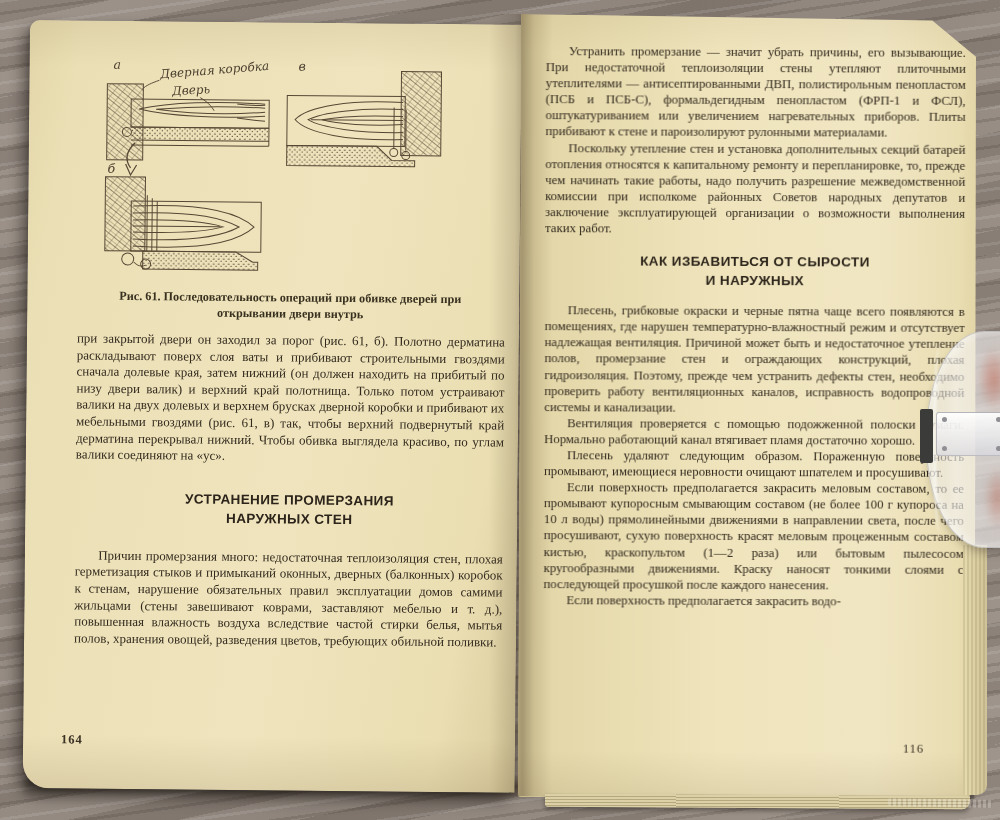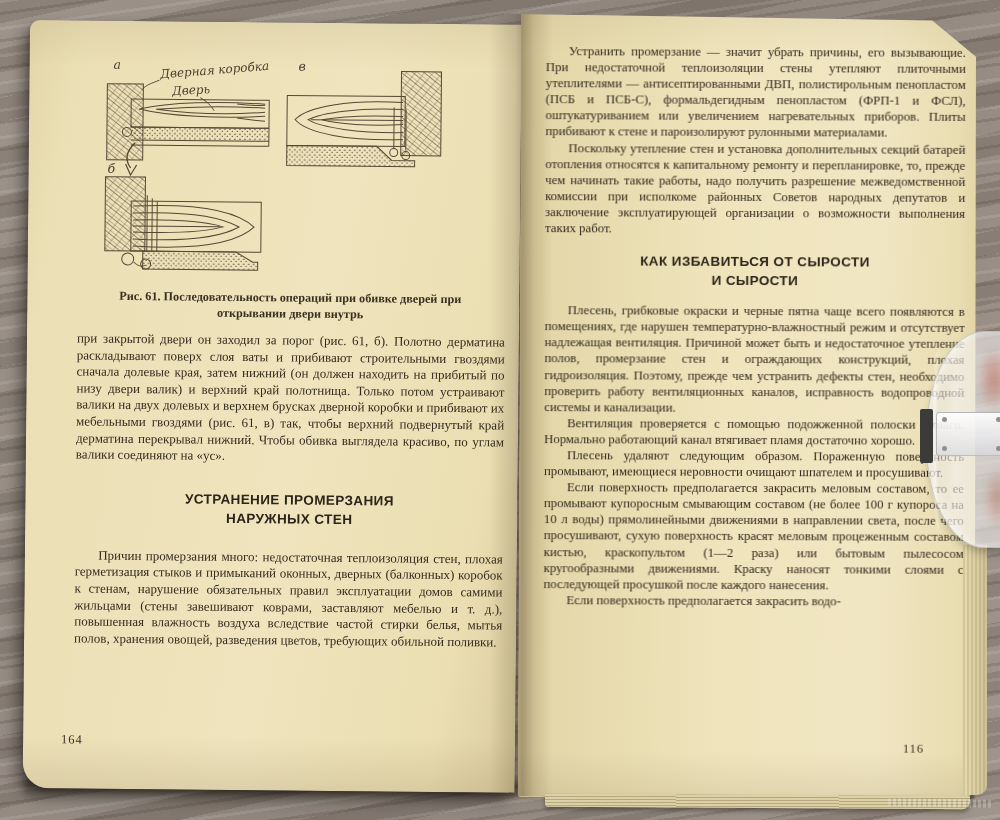--- a/index.html
+++ b/index.html
@@ -170,30 +170,30 @@
 
     <div class="text-col-left">
       <p class="body-text">при закрытой двери он заходил за порог (рис. 61, б). Полотно дерматина раскладывают поверх слоя ваты и прибивают строительными гвоздями сначала долевые края, затем нижний (он должен находить на прибитый по низу двери валик) и верхний край полотнища. Только потом устраивают валики на двух долевых и верхнем брусках дверной коробки и прибивают их мебельными гвоздями (рис. 61, в) так, чтобы верхний подвернутый край дерматина перекрывал нижний. Чтобы обивка выглядела красиво, по углам валики соединяют на «ус».</p>
       <h2 class="section-heading">
         <span>УСТРАНЕНИЕ ПРОМЕРЗАНИЯ</span><br>
         <span>НАРУЖНЫХ СТЕН</span>
       </h2>
       <p class="body-text indent">Причин промерзания много: недостаточная теплоизоляция стен, плохая герметизация стыков и примыканий оконных, дверных (балконных) коробок к стенам, нарушение обязательных правил эксплуатации домов самими жильцами (стены завешивают коврами, заставляют мебелью и т. д.), повышенная влажность воздуха вследствие частой стирки белья, мытья полов, хранения овощей, разведения цветов, требующих обильной поливки.</p>
     </div>
 
-    <div class="pagenum" style="left:38px;top:712px;">164</div>
+    <div class="pagenum" style="left:38px;top:712px;font-weight:bold;">164</div>
   </div>
 
   <div class="page page-right">
     <div class="text-col-right">
       <p class="body-text indent">Устранить промерзание — значит убрать причины, его вызывающие. При недостаточной теплоизоляции стены утепляют плиточными утеплителями — антисептированными ДВП, полистирольным пенопластом (ПСБ и ПСБ-С), формальдегидным пенопластом (ФРП-1 и ФСЛ), оштукатуриванием или увеличением нагревательных приборов. Плиты прибивают к стене и пароизолируют рулонными материалами.</p>
       <p class="body-text indent">Поскольку утепление стен и установка дополнительных секций батарей отопления относятся к капитальному ремонту и перепланировке, то, прежде чем начинать такие работы, надо получить разрешение межведомственной комиссии при исполкоме районных Советов народных депутатов и заключение эксплуатирующей организации о возможности выполнения таких работ.</p>
       <h2 class="section-heading">
         <span>КАК ИЗБАВИТЬСЯ ОТ СЫРОСТИ</span><br>
-        <span>И СЫРОСТИ</span>
+        <span>И НАРУЖНЫХ</span>
       </h2>
       <p class="body-text indent">Плесень, грибковые окраски и черные пятна чаще всего появляются в помещениях, где нарушен температурно-влажностный режим и отсутствует надлежащая вентиляция. Причиной может быть и недостаточное утепление полов, промерзание стен и ограждающих конструкций, плохая гидроизоляция. Поэтому, прежде чем устранить дефекты стен, необходимо проверить работу вентиляционных каналов, исправность водопроводной системы и канализации.</p>
       <p class="body-text indent">Вентиляция проверяется с помощью подожженной полоски бумаги. Нормально работающий канал втягивает пламя достаточно хорошо.</p>
       <p class="body-text indent">Плесень удаляют следующим образом. Пораженную поверхность промывают, имеющиеся неровности очищают шпателем и просушивают.</p>
       <p class="body-text indent">Если поверхность предполагается закрасить меловым составом, то ее промывают купоросным смывающим составом (не более 100 г купороса на 10 л воды) прямолинейными движениями в направлении света, после чего просушивают, сухую поверхность красят меловым процеженным составом кистью, краскопультом (1—2 раза) или бытовым пылесосом кругообразными движениями. Краску наносят тонкими слоями с последующей просушкой после каждого нанесения.</p>
       <p class="body-text indent">Если поверхность предполагается закрасить водо-</p>
     </div>
     <div class="pagenum" style="left:385px;top:726px;">116</div>
   </div>
 

